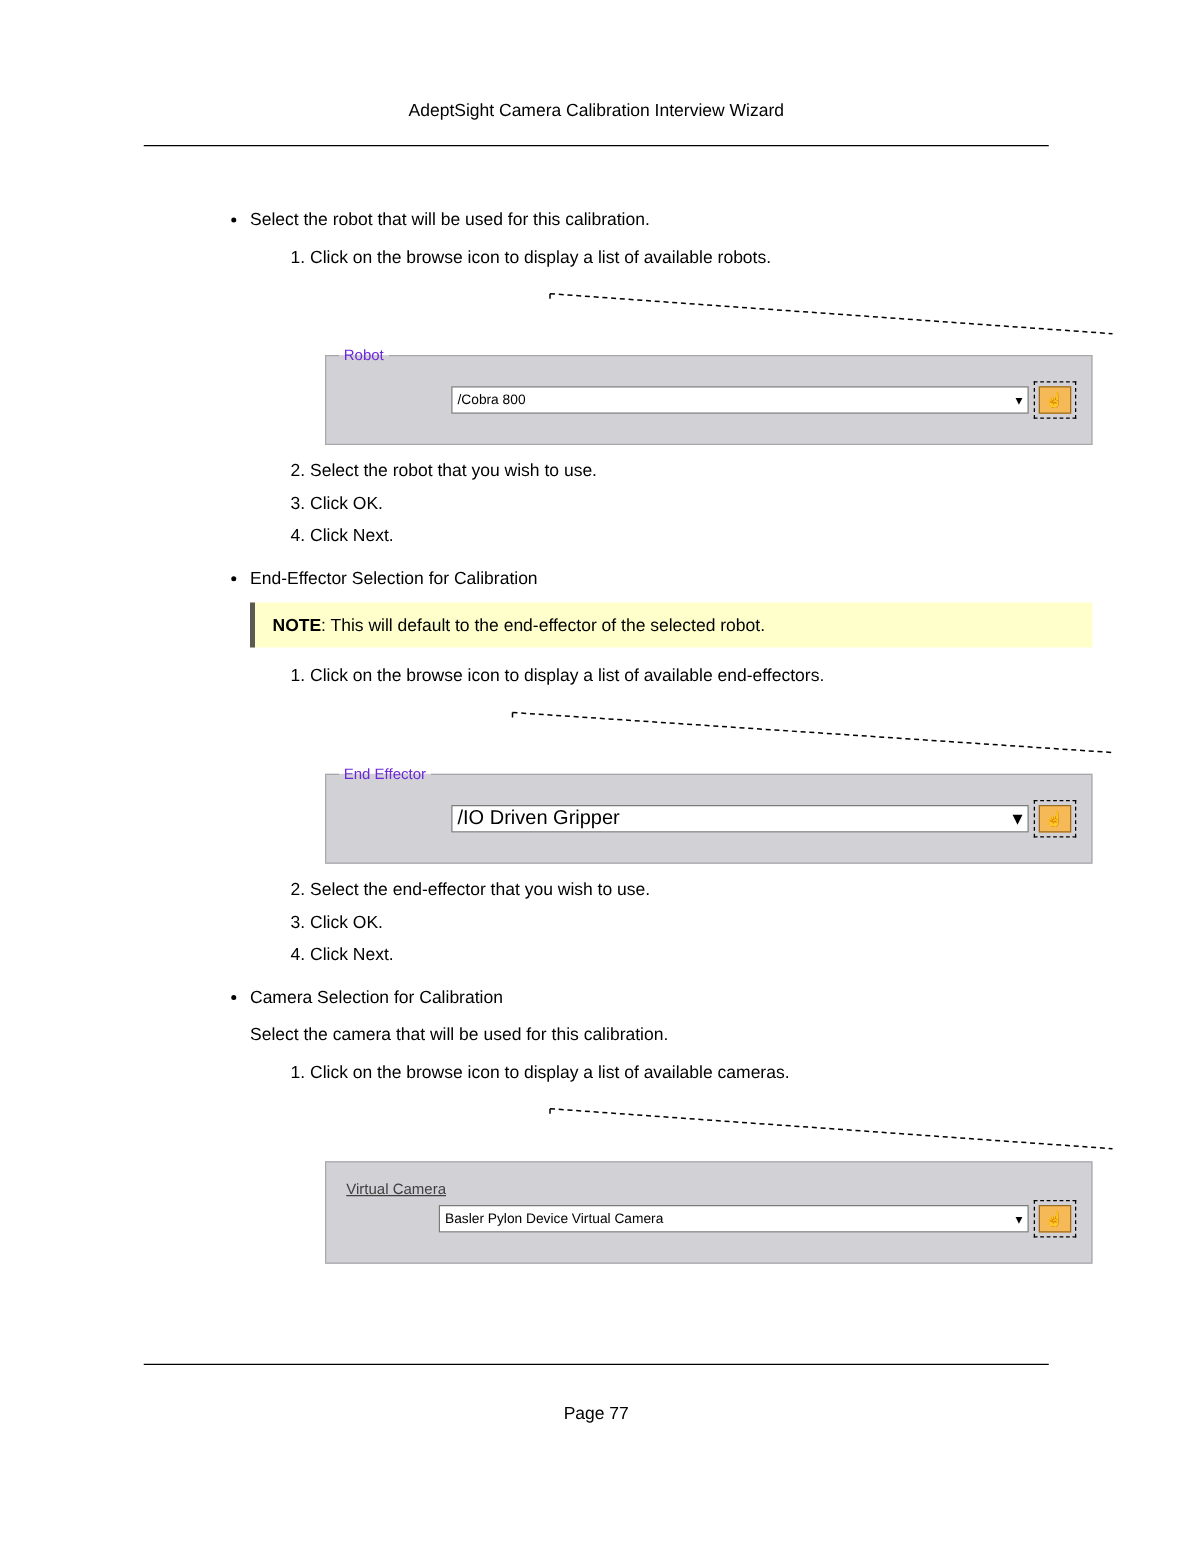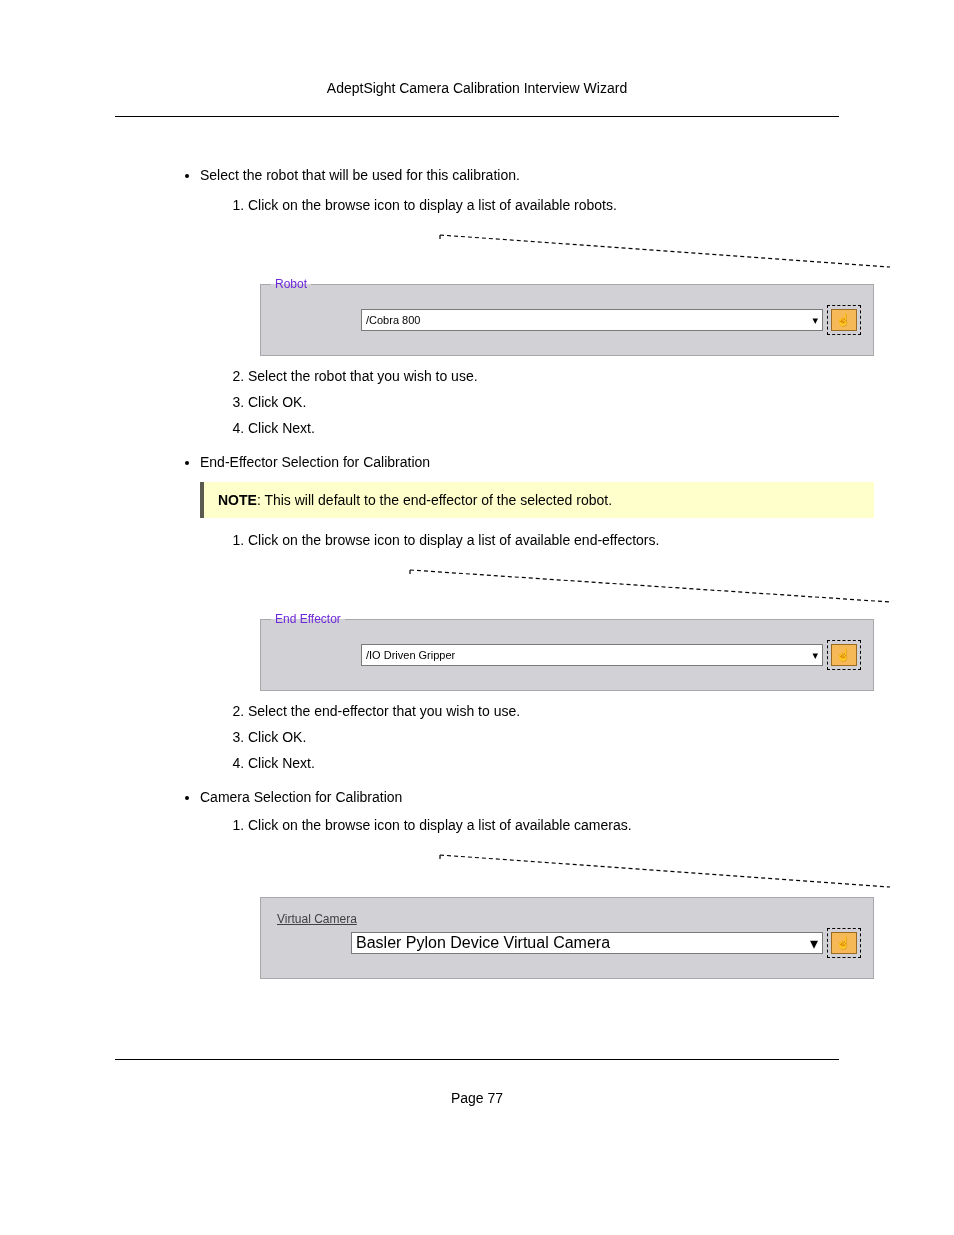--- a/index.html
+++ b/index.html
@@ -179,54 +179,55 @@
         <div class="callout-wrap">
           <svg class="callout-svg" width="660" height="40" viewBox="0 0 660 40" style="margin-left:60px;">
             <line x1="150" y1="4" x2="630" y2="36" stroke="#000" stroke-width="1.2" stroke-dasharray="4,3"></line>
             <line x1="150" y1="4" x2="150" y2="10" stroke="#000" stroke-width="1.2" stroke-dasharray="4,3"></line>
           </svg>
         </div>
 
         <fieldset class="native">
           <legend>End Effector</legend>
           <div class="row">
-            <div class="dropdown" style="flex:1;height:18px;border:1px solid #7a7a7a;background:#fff;font-size:11px;padding:1px 4px;display:flex;align-items:center;justify-content:space-between;">
+            <div class="dropdown" style="flex:1;height:18px;border:1px solid #7a7a7a;background:#fff;font-size:16px;padding:1px 4px;display:flex;align-items:center;justify-content:space-between;">
               <span>/IO Driven Gripper</span>
               <span class="dd-arrow">▾</span>
             </div>
             <div class="browse-btn" style="outline:1.5px dashed #000; outline-offset:3px;">
               <span class="hand-icon">☝</span>
             </div>
           </div>
         </fieldset>
 
         <ol class="steps" start="2">
           <li>Select the end-effector that you wish to use.</li>
           <li>Click OK.</li>
           <li>Click Next.</li>
         </ol>
       </li>
 
       <li>
         <div class="li-heading">Camera Selection for Calibration</div>
+        <div class="para">Select the camera that will be used for this calibration.</div>
         <ol class="steps">
           <li>Click on the browse icon to display a list of available cameras.</li>
         </ol>
 
         <div class="callout-wrap">
           <svg class="callout-svg" width="660" height="40" viewBox="0 0 660 40" style="margin-left:60px;">
             <line x1="180" y1="4" x2="630" y2="36" stroke="#000" stroke-width="1.2" stroke-dasharray="4,3"></line>
             <line x1="180" y1="4" x2="180" y2="10" stroke="#000" stroke-width="1.2" stroke-dasharray="4,3"></line>
           </svg>
         </div>
 
         <div class="camera" style="background:#d2d2d6;border:1px solid #a8a8ac;margin:0 0 2px 60px;padding:14px 16px 24px 16px;font-family:Tahoma,sans-serif;">
           <div class="camera-label">Virtual Camera</div>
           <div class="row" style="display:flex;align-items:center;gap:8px;margin-left:74px;">
-            <div class="dropdown" style="flex:1;height:18px;border:1px solid #7a7a7a;background:#fff;font-size:16px;padding:1px 4px;display:flex;align-items:center;justify-content:space-between;">
+            <div class="dropdown" style="flex:1;height:18px;border:1px solid #7a7a7a;background:#fff;font-size:11px;padding:1px 4px;display:flex;align-items:center;justify-content:space-between;">
               <span>Basler Pylon Device Virtual Camera</span>
               <span class="dd-arrow">▾</span>
             </div>
             <div class="browse-btn" style="outline:1.5px dashed #000; outline-offset:3px;">
               <span class="hand-icon">☝</span>
             </div>
           </div>
         </div>
       </li>
 

